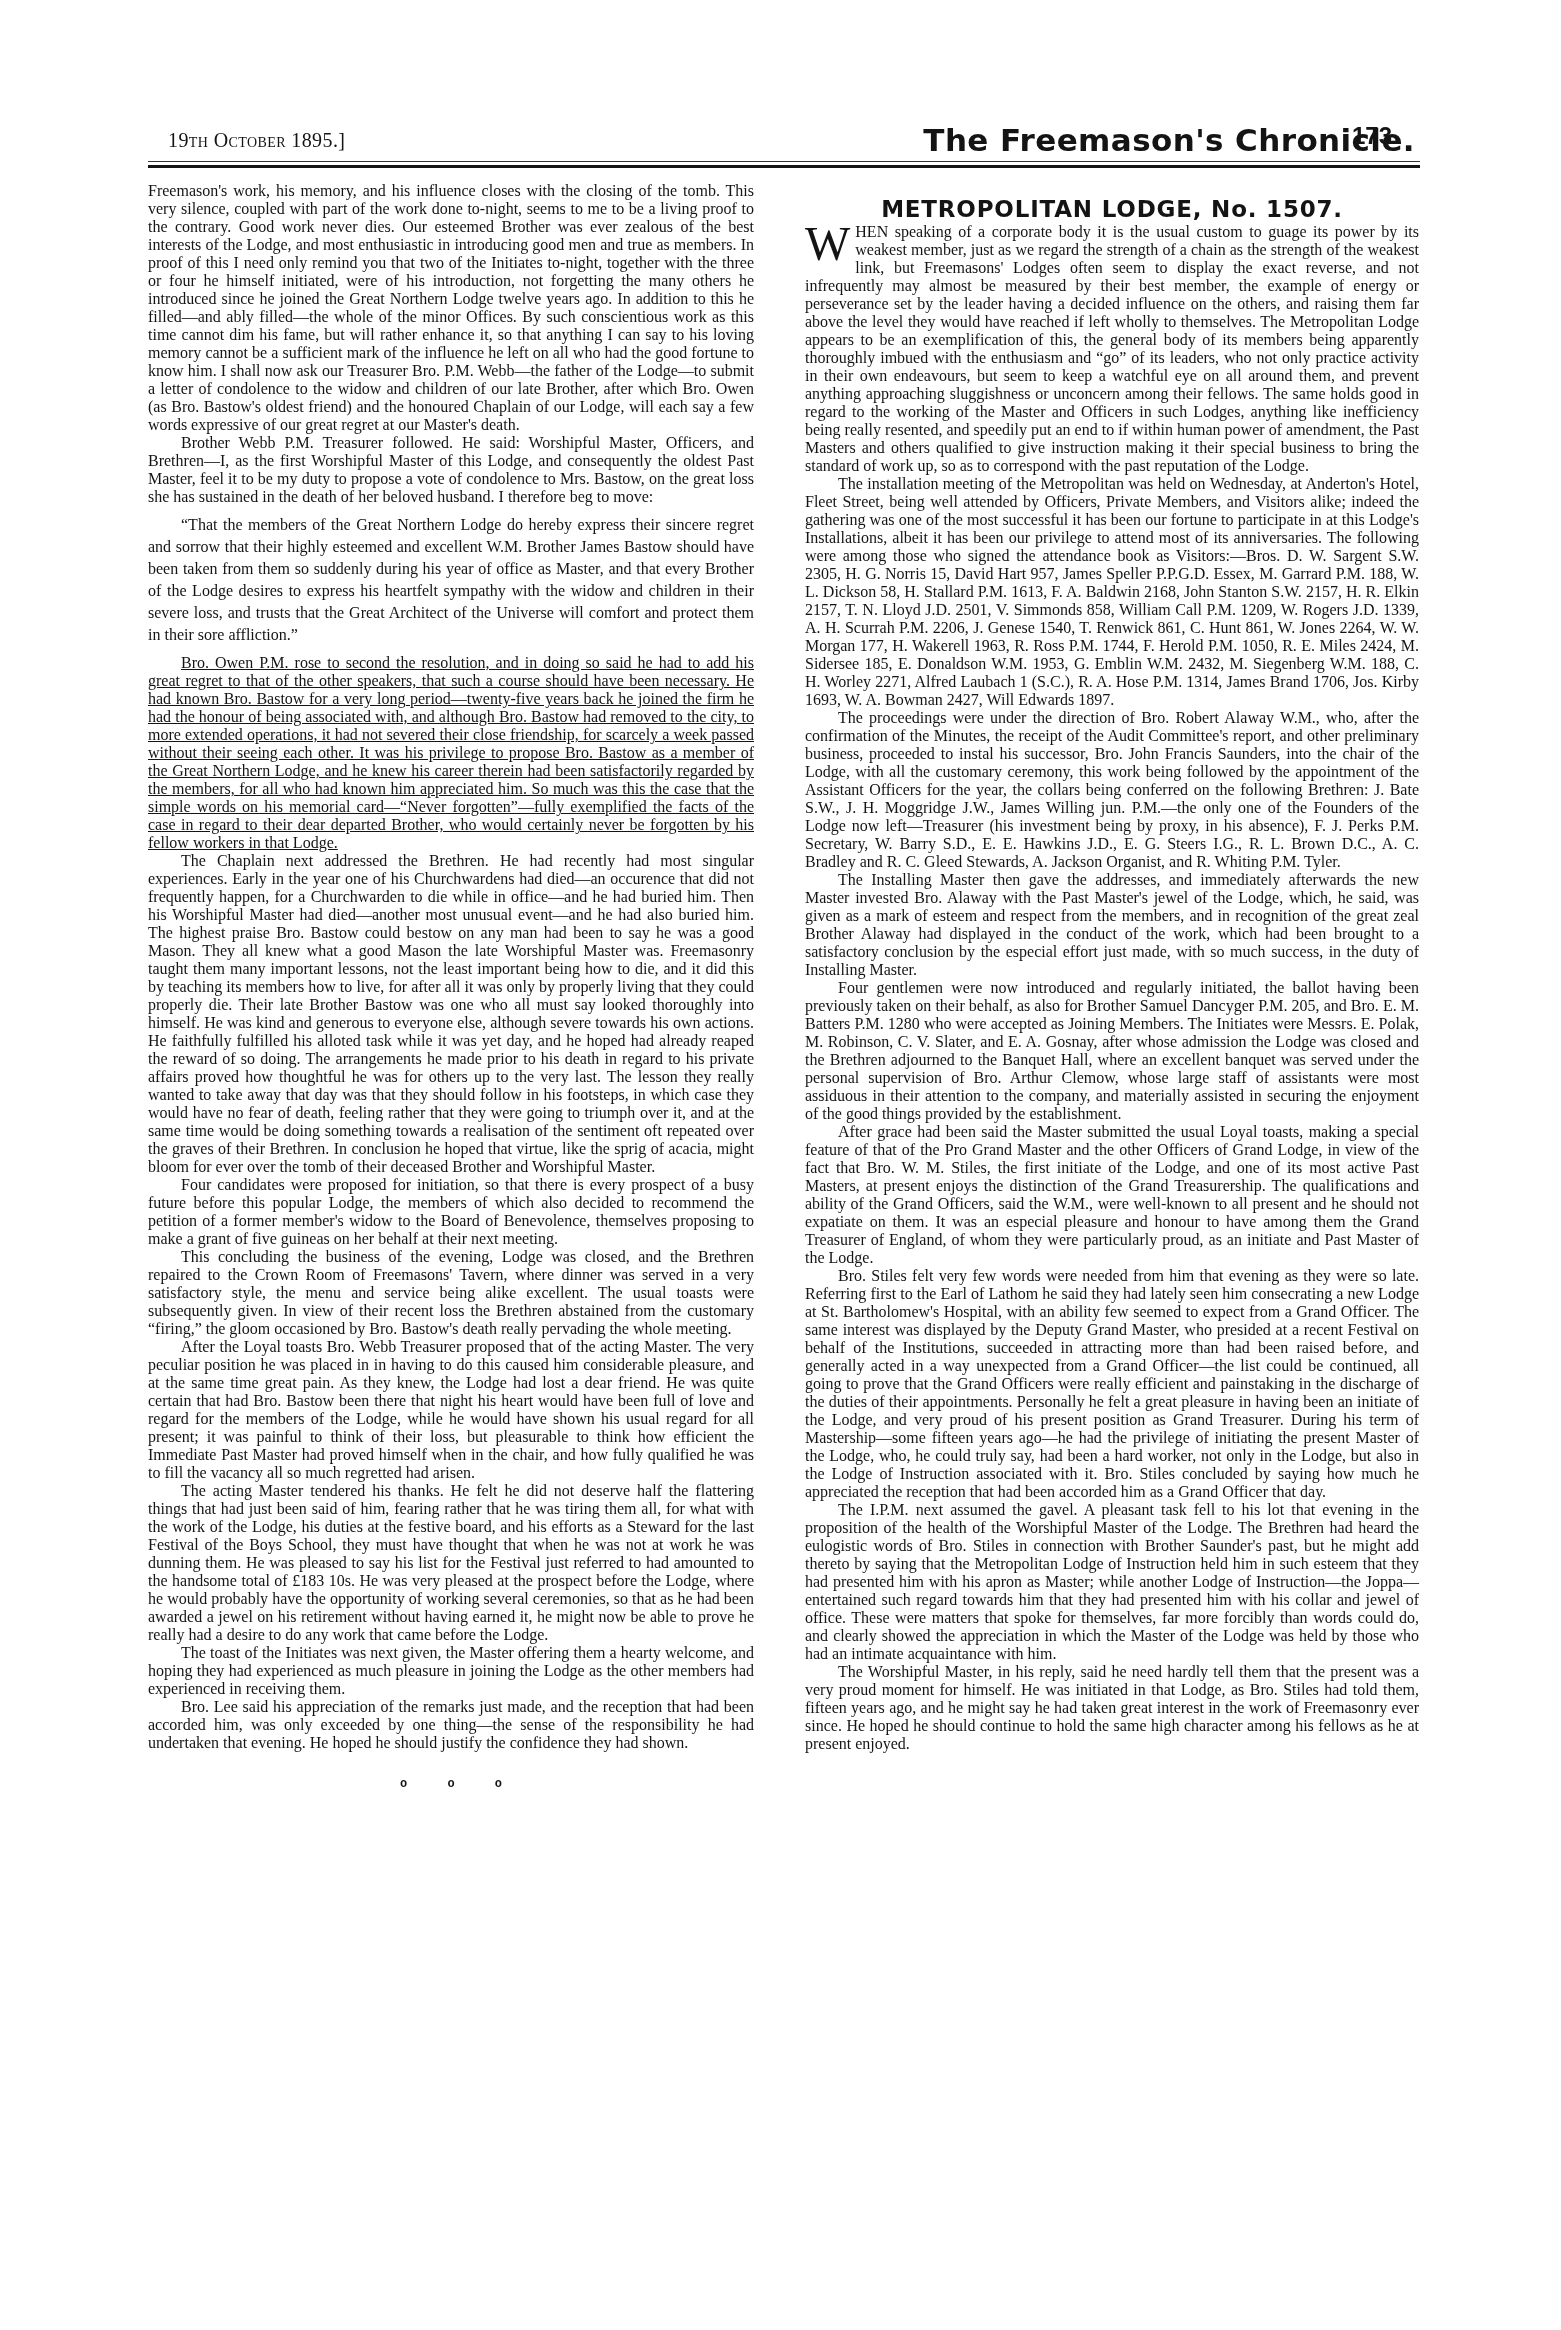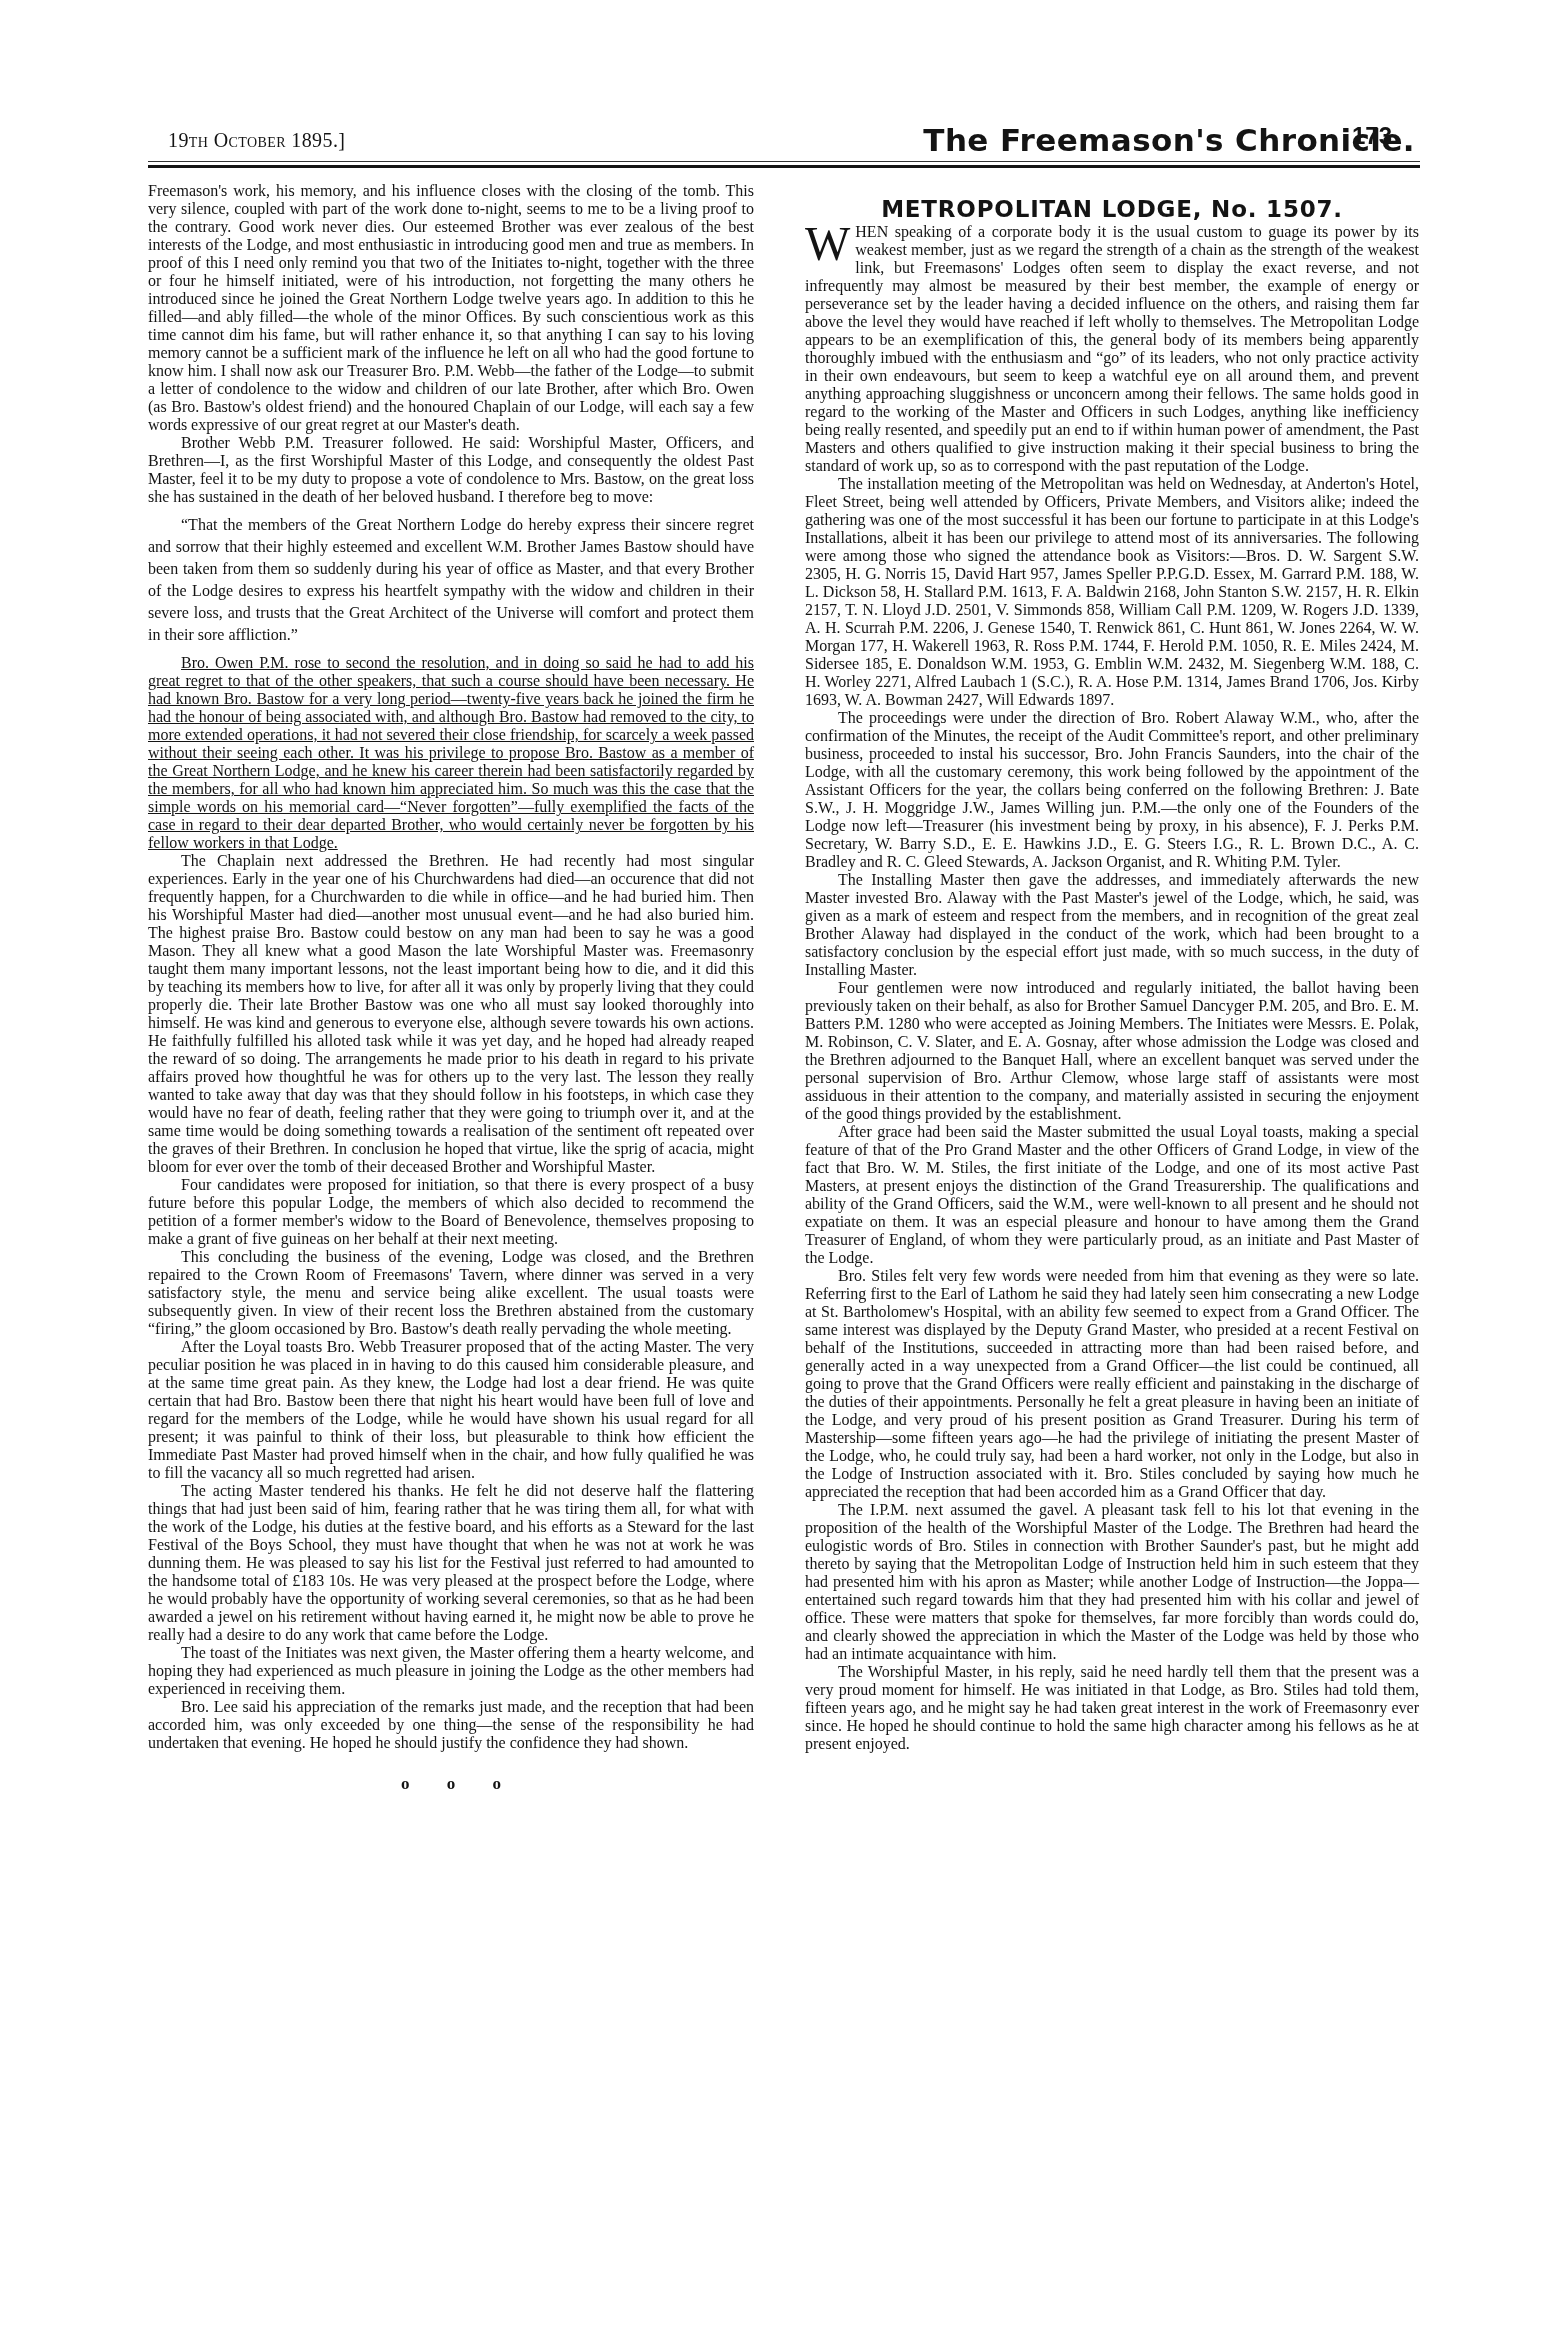--- a/index.html
+++ b/index.html
@@ -86,23 +86,23 @@
       float: left;
       font-size: 48px;
       line-height: 38px;
       margin: 1.6px 5px 0 0;
       font-family: "Liberation Serif", serif;
     }
     .dropcap-rest { font-variant: small-caps; }
     .ornament {
       text-align: center;
       margin-top: 23px;
-      font-family: Liberation Serif, serif;
+      font-family: Liberation Mono, monospace;
       font-weight: bold;
-      font-size: 17px;
+      font-size: 12px;
       word-spacing: 33px;
       text-indent: 0;
     }
   </style>
 </head>
 <body>
 
 <header class="masthead">
   <span class="date"><span class="sc">19th</span> <span class="sc">October</span> <span>1895.]</span></span>
   <span class="title">The Freemason's Chronicle.</span>

